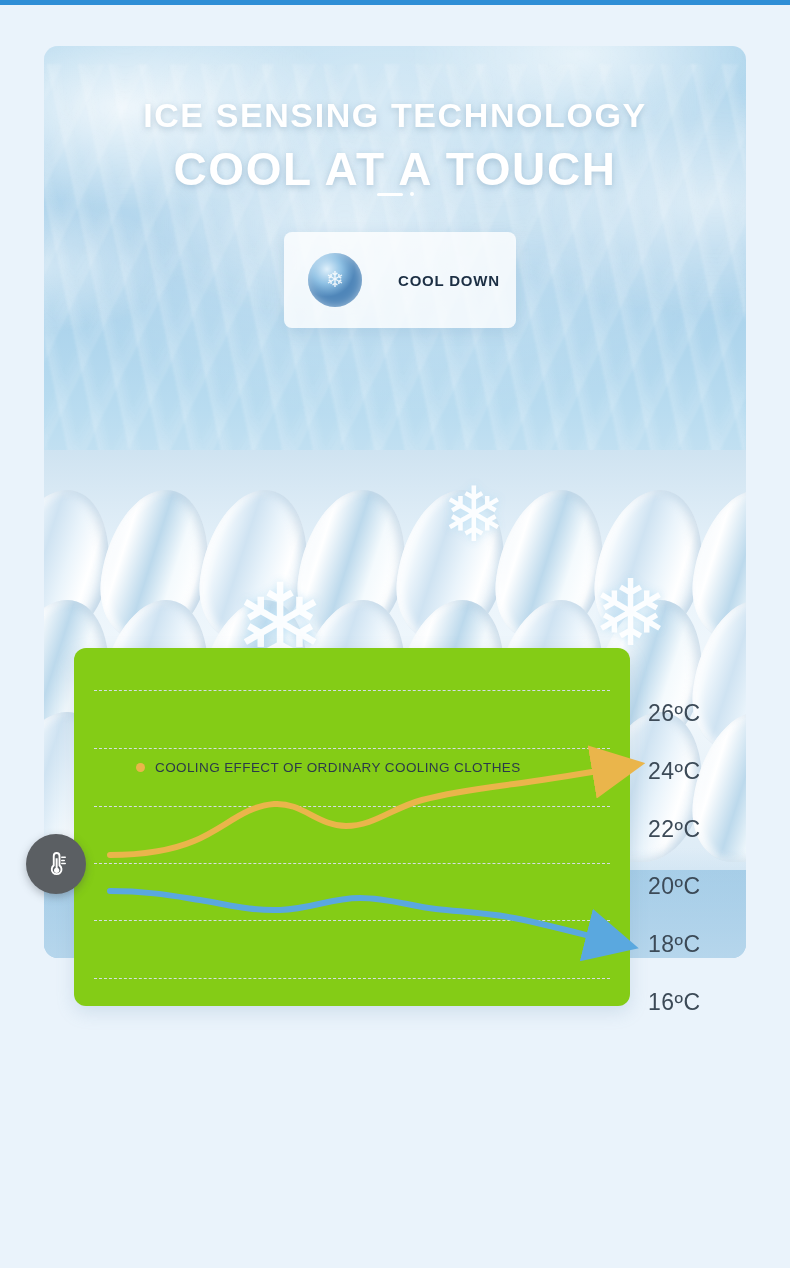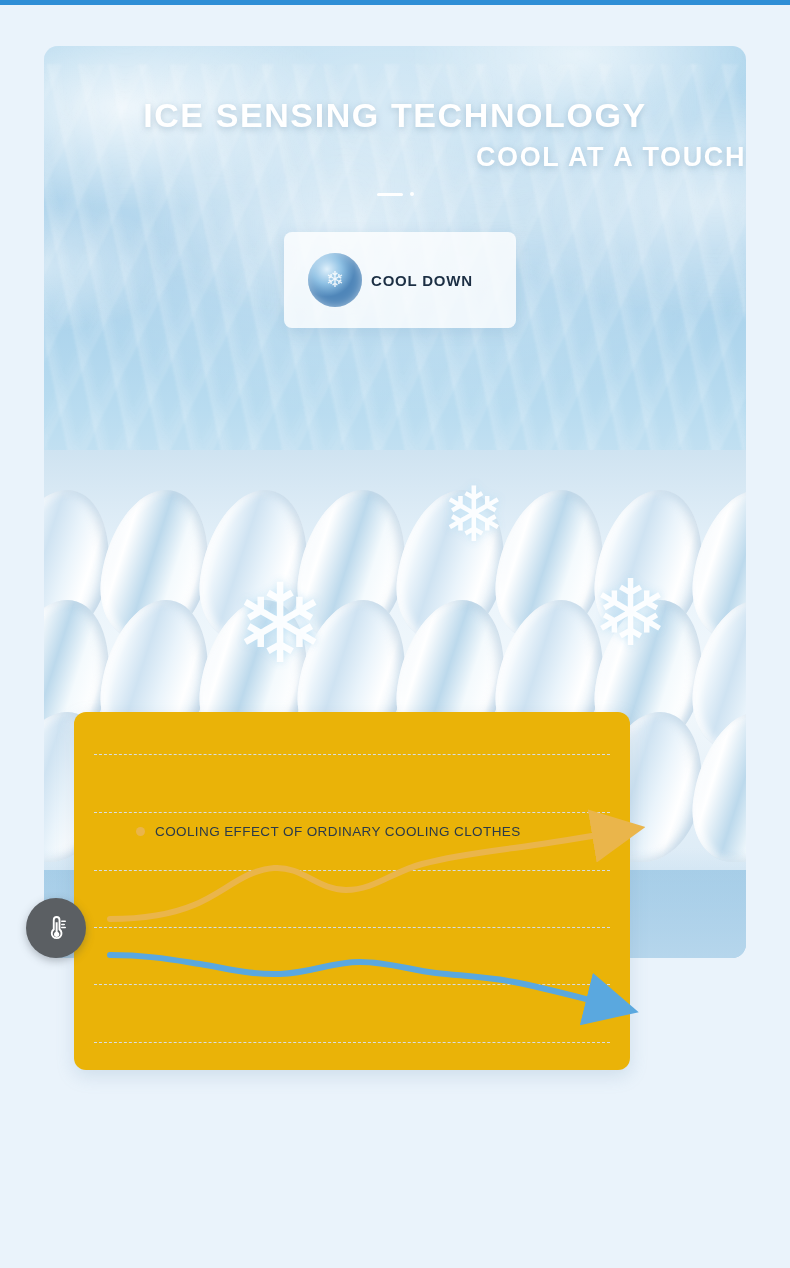--- a/index.html
+++ b/index.html
@@ -87,21 +87,21 @@
     top: 48px;
     width: 702px;
     text-align: center;
     color: #ffffff;
     font-weight: bold;
     letter-spacing: 1.6px;
     text-shadow: 0 2px 6px rgba(90,130,160,0.35);
     line-height: 1.25;
   }
   .headline .l1 { font-size: 34px; display: block; }
-  .headline .l2 { font-size: 27px; display: block; margin-top: 4px; text-align: right; }
+  .headline .l2 { font-size: 46px; display: block; margin-top: 4px; }
 
   .divider {
     position: absolute;
     left: 0;
     top: 143px;
     width: 702px;
     height: 10px;
     display: flex;
     align-items: center;
     justify-content: center;
@@ -129,21 +129,21 @@
     top: 186px;
     width: 232px;
     height: 96px;
     background: rgba(255,255,255,0.78);
     border-radius: 8px;
     box-shadow: 0 4px 14px rgba(120,160,190,0.22);
     display: flex;
     align-items: center;
     padding-left: 24px;
     box-sizing: border-box;
-    gap: 9px;
+    gap: 36px;
   }
   .pill-badge {
     width: 54px;
     height: 54px;
     border-radius: 50%;
     background:
       radial-gradient(60% 60% at 35% 30%, #dff0fb 0%, #8fc1e4 45%, #4f86b9 85%),
       #4f86b9;
     position: relative;
     overflow: hidden;
@@ -208,24 +208,24 @@
     position: absolute;
     color: rgba(255,255,255,0.92);
     text-shadow: 0 0 8px rgba(190,225,245,0.9);
     pointer-events: none;
   }
 
   
   .chart-card {
     position: absolute;
     left: 74px;
-    top: 712px;
+    top: 648px;
     width: 556px;
     height: 358px;
-    background: #eab308;
+    background: #84cc16;
     border-radius: 12px;
     box-shadow: 0 6px 18px rgba(110,150,180,0.22);
     overflow: visible;
   }
   .chart-inner {
     position: absolute;
     inset: 0;
     padding: 0;
   }
   .gridline {
@@ -401,14 +401,22 @@
         <svg width="30" height="30" viewBox="0 0 24 24">
           <path d="M12.5 3.2a2.3 2.3 0 0 0-2.3 2.3v7.6a3.9 3.9 0 1 0 4.6 0V5.5a2.3 2.3 0 0 0-2.3-2.3z" fill="none" stroke="#ffffff" stroke-width="1.5"></path>
           <circle cx="12.5" cy="17" r="2.1" fill="#ffffff"></circle>
           <rect x="11.7" y="7.4" width="1.6" height="8" fill="#ffffff"></rect>
           <path d="M16.6 6.6h2.8M16.6 9.1h2.0M16.6 11.6h2.8" stroke="#ffffff" stroke-width="1.2" stroke-linecap="round"></path>
         </svg>
       </div>
     </div>
   </div>
 
+  <div class="temps">
+    <div class="temp" style="top: 28px;">26ºC</div>
+    <div class="temp" style="top: 86px;">24ºC</div>
+    <div class="temp" style="top: 144px;">22ºC</div>
+    <div class="temp" style="top: 201px;">20ºC</div>
+    <div class="temp" style="top: 259px;">18ºC</div>
+    <div class="temp" style="top: 317px;">16ºC</div>
+  </div>
 
 </div>
 
 </body></html>

